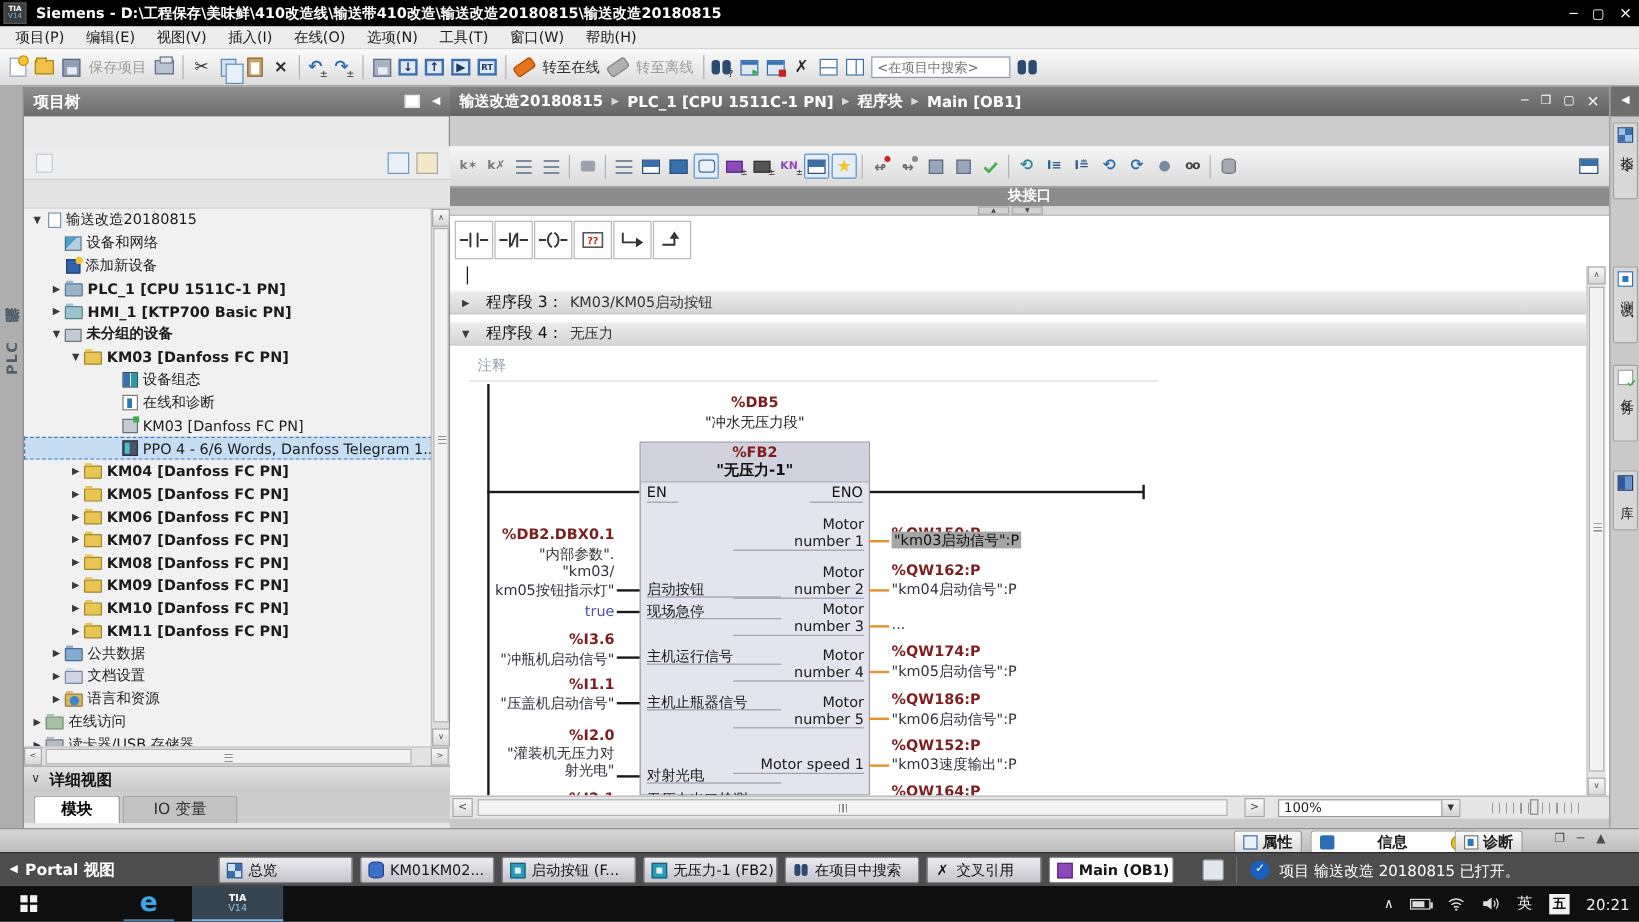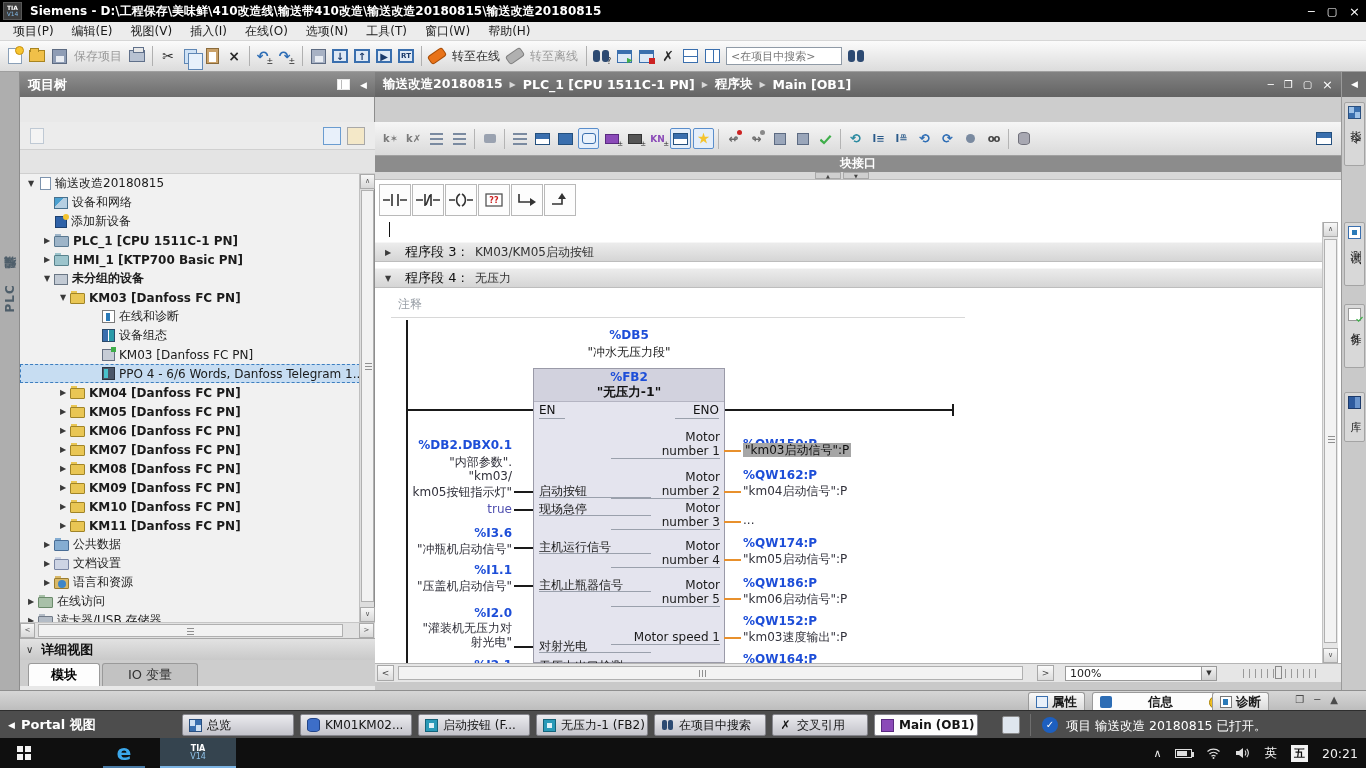--- a/index.html
+++ b/index.html
@@ -162,21 +162,21 @@
   #ladbar{position:absolute;left:4px;top:4px;display:flex;}
   .ladbtn{width:32px;height:32px;border:1px solid #b9b9b9;background:#fdfdfd;margin-right:1px;display:flex;align-items:center;justify-content:center;}
   #caret{position:absolute;left:14px;top:42px;width:1px;height:15px;background:#111;}
   .netbar{position:absolute;left:0;width:947px;height:20px;background:linear-gradient(#ececec,#d5d5d5);border-top:1px solid #f6f6f6;border-bottom:1px solid #bdbdbd;display:flex;align-items:center;}
   .netbar .na{width:10px;margin-left:10px;font-size:8px;color:#3c3c3c;}
   .netbar .nl{font-size:13px;font-weight:normal;color:#111;margin-left:10px;white-space:nowrap;}
   .netbar .nt{font-size:12px;color:#333;margin-left:10px;white-space:nowrap;}
   #comment{position:absolute;left:23px;top:116px;font-size:12px;color:#9aa0a8;}
   #comment-line{position:absolute;left:16px;top:137px;width:574px;height:1px;background:#d8d8d8;}
   .lad-t{position:absolute;font-size:12px;white-space:nowrap;}
-  .teal{color:#1d4ed8;font-weight:bold;}
+  .teal{color:#7f1d1d;font-weight:bold;}
   .opnd{color:#30303a;}
   .konst{color:#5050b0;}
   .r137{left:0;width:137px;text-align:right;}
   .pin-in{left:164px;width:112px;border-bottom:1px solid #9aa0ac;height:15px;color:#1a1a1a;}
   .pin-out{left:236px;width:109px;text-align:right;color:#1a1a1a;border-bottom:1px solid #9aa0ac;}
   .op-col{left:368px;}
   .dash-in{position:absolute;left:139px;width:19px;height:2px;background:#1a1a1a;}
   .dash-out{position:absolute;left:349px;width:17px;height:2px;background:#e8902c;}
   .sel-op{background:#a6a6a6;color:#101010;padding:0 2px;}
   #powerrail{position:absolute;left:31px;top:140px;width:2px;height:343px;background:#1a1a1a;}
@@ -439,27 +439,27 @@
           <span class="ic ic-ungrp"></span>
           <span class="tlbl b">未分组的设备</span>
         </div>
       <div class="trow" style="padding-left:36px;">
           <span class="tarr">▼</span>
           <span class="ic icf f-dev"></span>
           <span class="tlbl b">KM03 [Danfoss FC PN]</span>
         </div>
       <div class="trow" style="padding-left:68px;">
           <span class="tarr"></span>
+          <span class="ic ic-cfg"></span>
+          <span class="tlbl">设备组态</span>
+        </div>
+      <div class="trow" style="padding-left:68px;">
+          <span class="tarr"></span>
           <span class="ic ic-diag"></span>
           <span class="tlbl">在线和诊断</span>
-        </div>
-      <div class="trow" style="padding-left:68px;">
-          <span class="tarr"></span>
-          <span class="ic ic-cfg"></span>
-          <span class="tlbl">设备组态</span>
         </div>
       <div class="trow" style="padding-left:68px;">
           <span class="tarr"></span>
           <span class="ic ic-drive"></span>
           <span class="tlbl">KM03 [Danfoss FC PN]</span>
         </div>
       <div class="trow sel" style="padding-left:68px;">
           <span class="tarr"></span>
           <span class="ic ic-tele"></span>
           <span class="tlbl">PPO 4 - 6/6 Words, Danfoss Telegram 1...</span>

